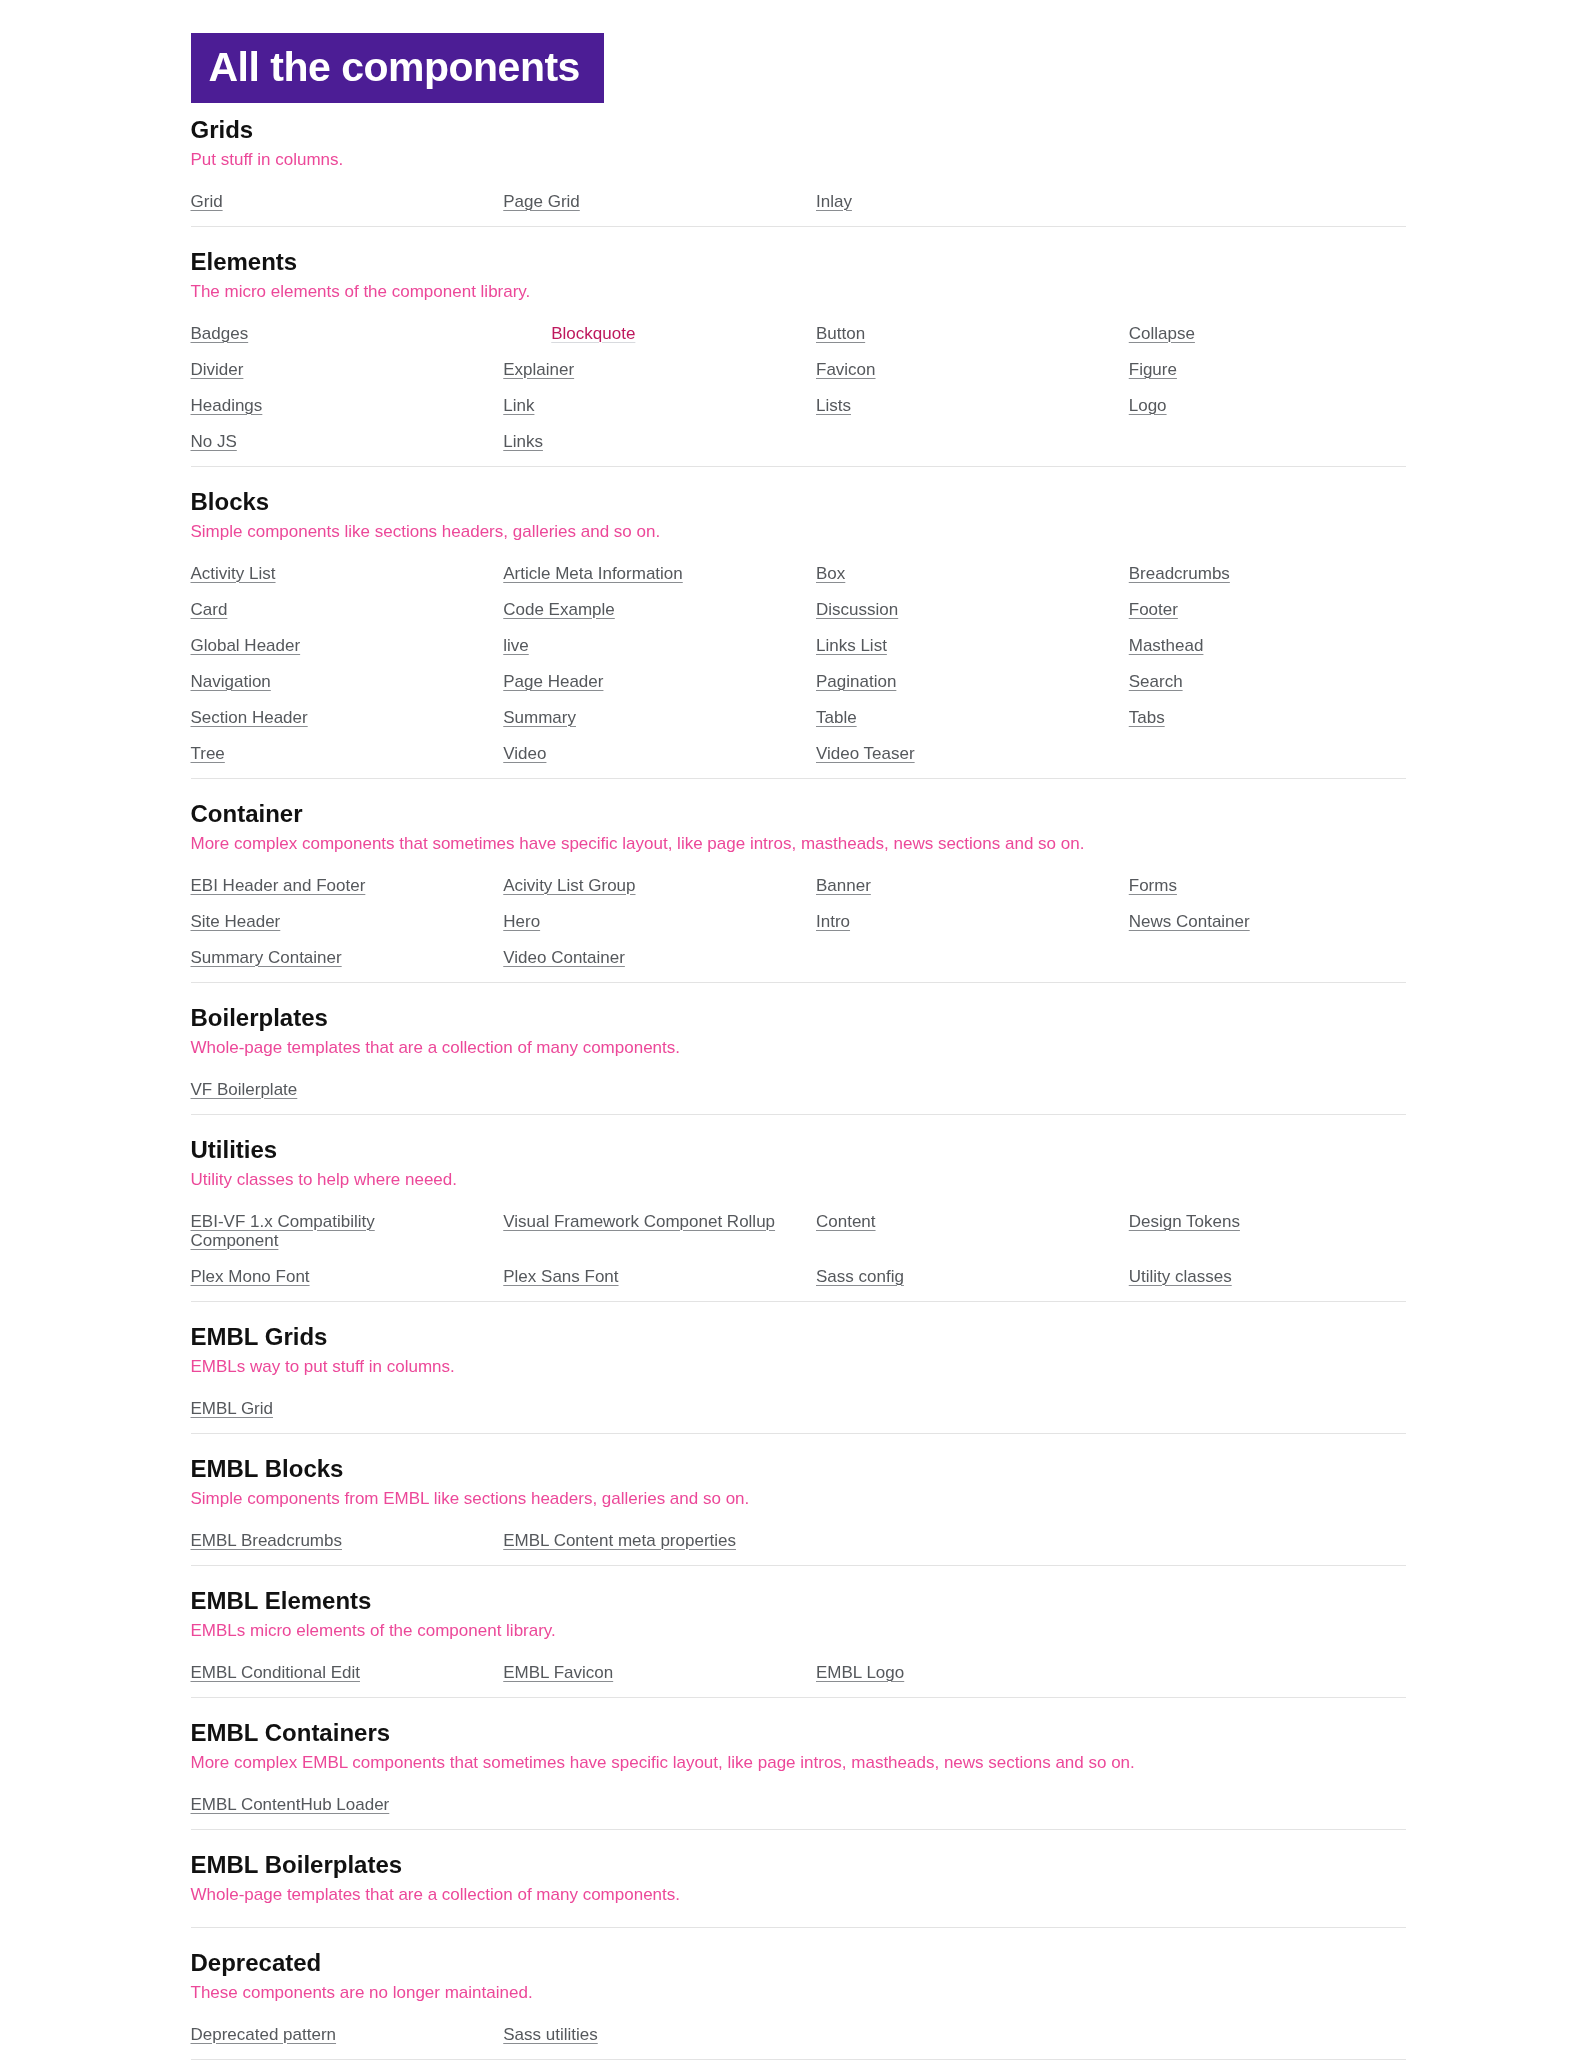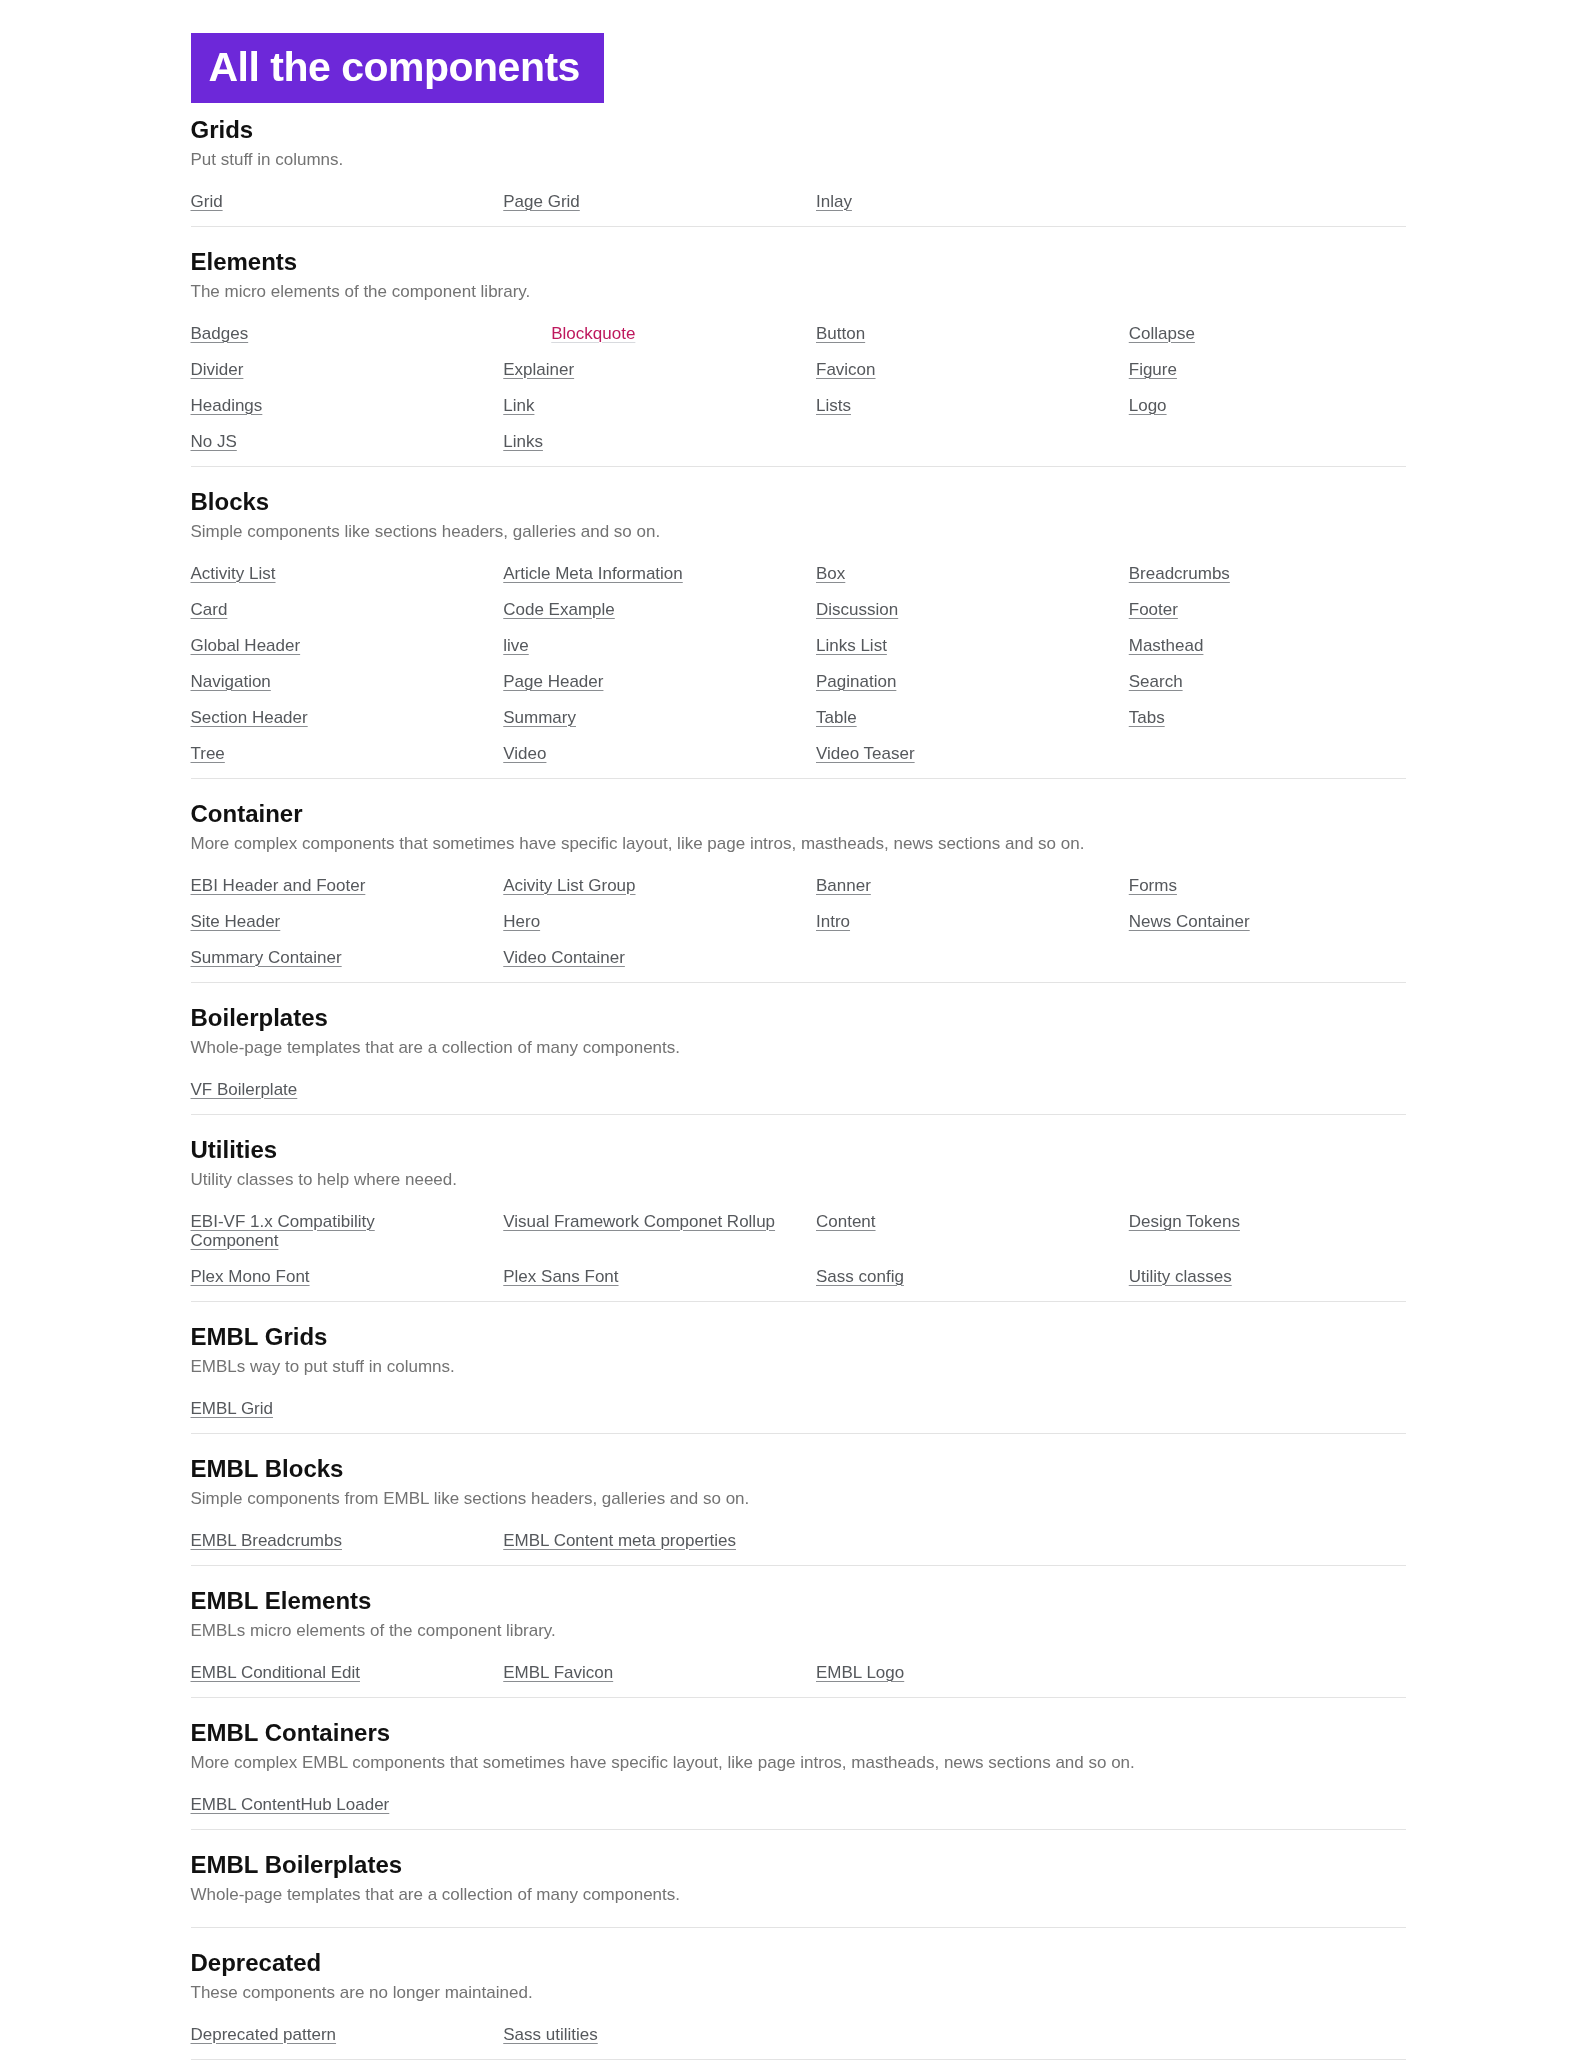--- a/index.html
+++ b/index.html
@@ -9,39 +9,39 @@
     color: #1d1d1f;
   }
   .page {
     width: 1215px;
     margin: 0 auto;
     padding-top: 33px;
     padding-bottom: 16px;
   }
   .banner {
     display: inline-block;
-    background: #6d28d9;
+    background: #4c1d95;
     color: #ffffff;
     font-size: 41px;
     font-weight: 700;
     letter-spacing: -0.5px;
     line-height: 1;
     padding: 14px 24px 15px 18px;
     margin-bottom: 15px;
   }
   .section-title {
     font-size: 24px;
     font-weight: 700;
     color: #111111;
     line-height: 24px;
     margin-bottom: 8px;
   }
   .section-desc {
     font-size: 17px;
-    color: #737373;
+    color: #ec4899;
     line-height: 20px;
     margin-bottom: 22px;
   }
   .links-grid {
     list-style: none;
     display: grid;
     grid-template-columns: repeat(4, 1fr);
     column-gap: 36px;
     row-gap: 17px;
   }

